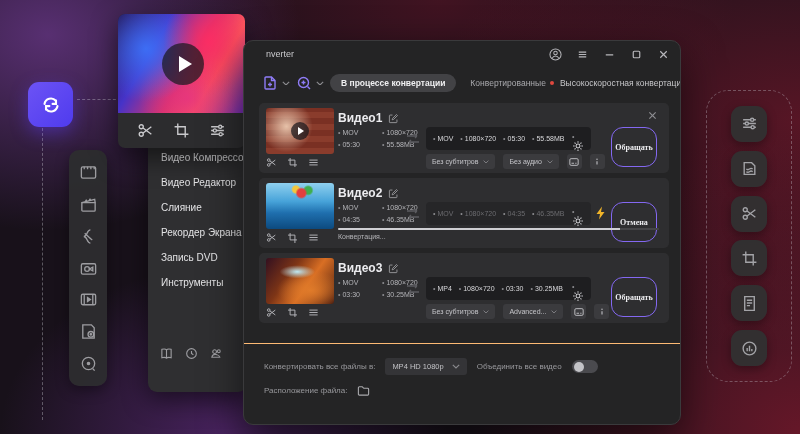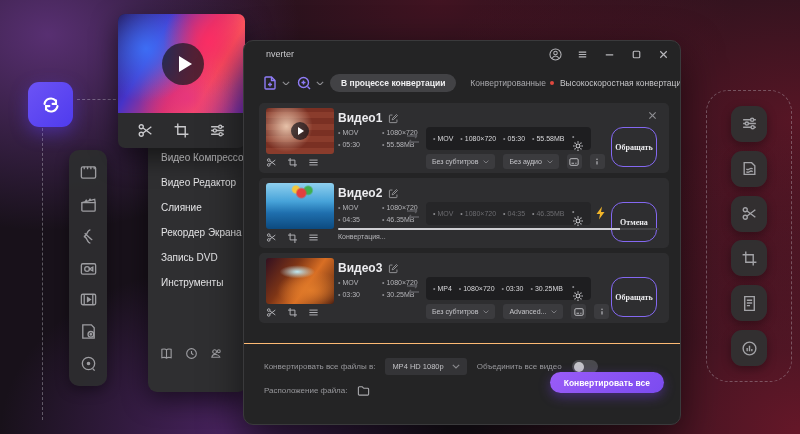--- a/index.html
+++ b/index.html
@@ -613,21 +613,20 @@
           </span>
       </div>
       <div class="l2">
         <span class="flbl">Расположение файла:</span>
         <span class="folder">
             <svg viewBox="0 0 14 14" fill="none" stroke="currentColor" stroke-width="1.2">
               <path d="M1.5 4a1 1 0 0 1 1-1h3.2l1.6 1.6h4.2a1 1 0 0 1 1 1V11a1 1 0 0 1-1 1h-9a1 1 0 0 1-1-1z"></path>
             </svg>
           </span>
       </div>
-      <button class="cta">Конвертировать все</button>
     </div>
   </div>
 
   <div class="rrail">
     <span class="btn">
         <span class="ic">
           <svg viewBox="0 0 16 16" fill="none" stroke="currentColor" stroke-width="1.4">
             <path d="M2 4.5h12M2 8h12M2 11.5h12"></path>
             <circle cx="10.5" cy="4.5" r="1.5" fill="#303032"></circle>
             <circle cx="5.5" cy="8" r="1.5" fill="#303032"></circle>

